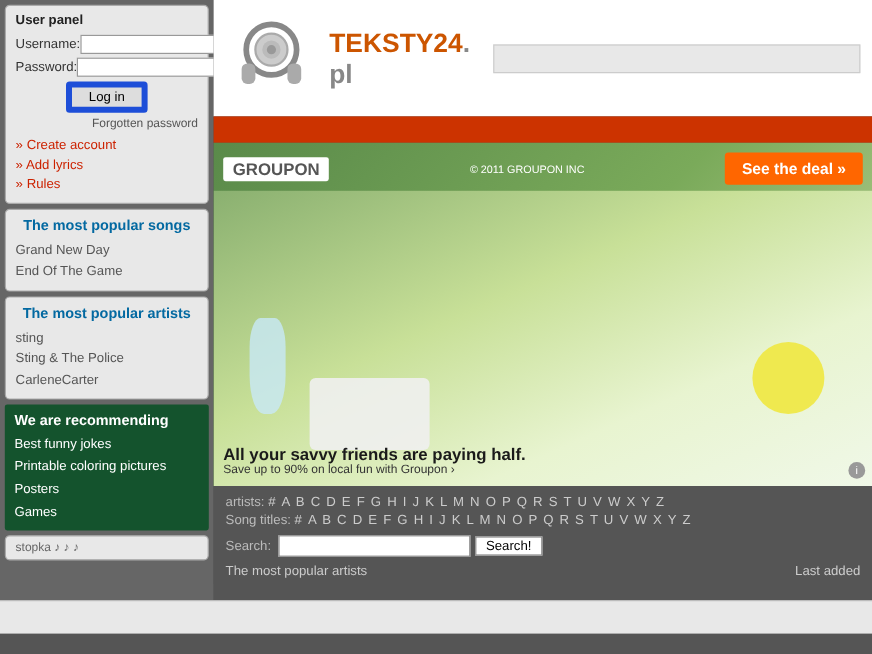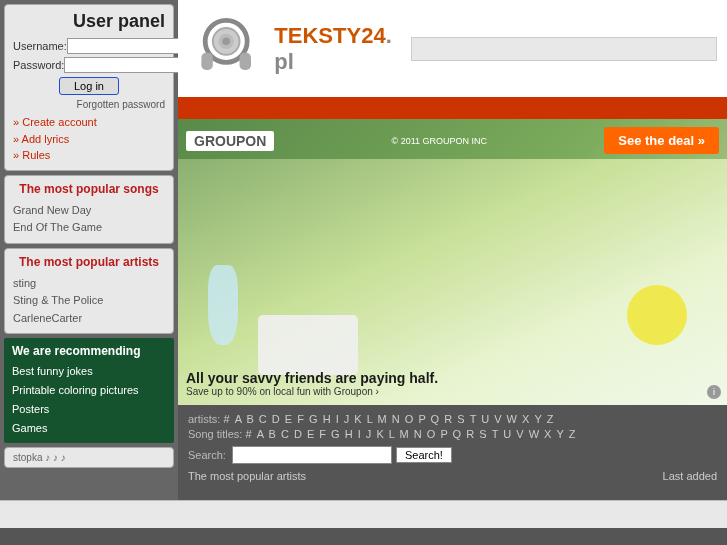--- a/index.html
+++ b/index.html
@@ -34,22 +34,22 @@
 
     .user-panel {
       background: #e8e8e8;
       border: 1px solid #aaa;
       border-radius: 4px;
       margin: 4px;
       padding: 6px 8px;
     }
 
     .user-panel h3 {
-      text-align: right;
-      font-size: 18px;
+      text-align: left;
+      font-size: 11px;
       font-weight: bold;
       margin-bottom: 6px;
       color: #222;
     }
 
     .user-panel .field-row {
       display: flex;
       align-items: center;
       margin-bottom: 3px;
       font-size: 11px;
@@ -66,21 +66,21 @@
       border: 1px solid #999;
       background: #fff;
       font-size: 11px;
     }
 
     .user-panel .login-btn {
       display: block;
       margin: 4px auto;
       padding: 2px 14px;
       background: #ddd;
-      border: 1px solid #1d4ed8;
+      border: 5px solid #1d4ed8;
       border-radius: 3px;
       cursor: pointer;
       font-size: 11px;
     }
 
     .user-panel .forgot-link {
       text-align: right;
       font-size: 10px;
       color: #555;
     }
@@ -107,21 +107,21 @@
       border-radius: 4px;
       margin: 4px;
       padding: 6px 8px;
     }
 
     .popular-box h3 {
       text-align: center;
       font-size: 12px;
       font-weight: bold;
       margin-bottom: 6px;
-      color: #b91c1c;
+      color: #0369a1;
     }
 
     .popular-box .item {
       font-size: 11px;
       color: #555;
       line-height: 1.6;
     }
 
     .we-recommend {
       background: #14532d;

